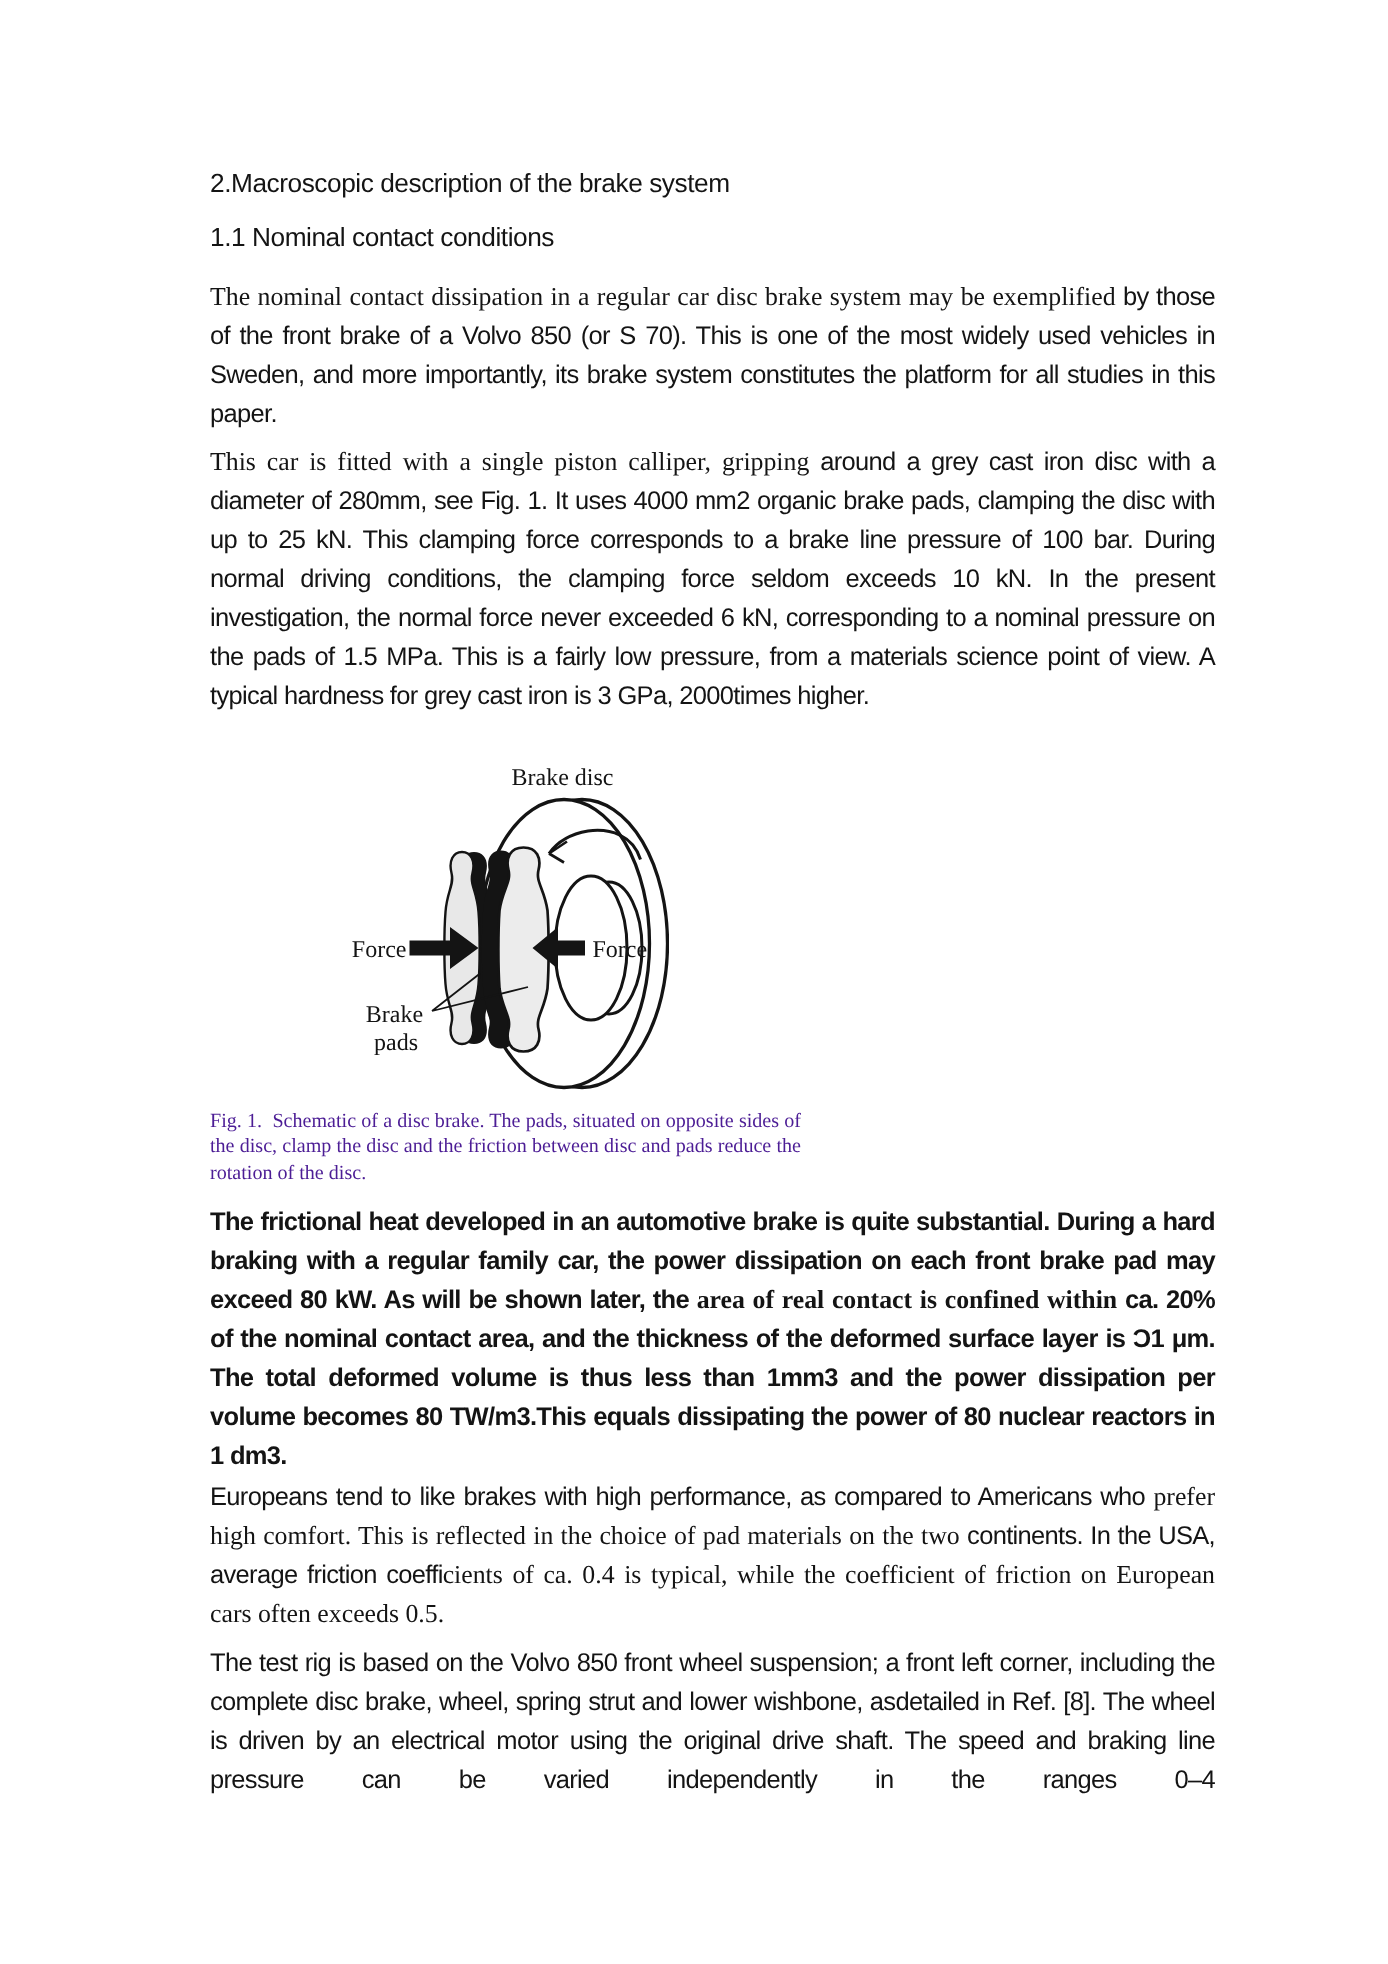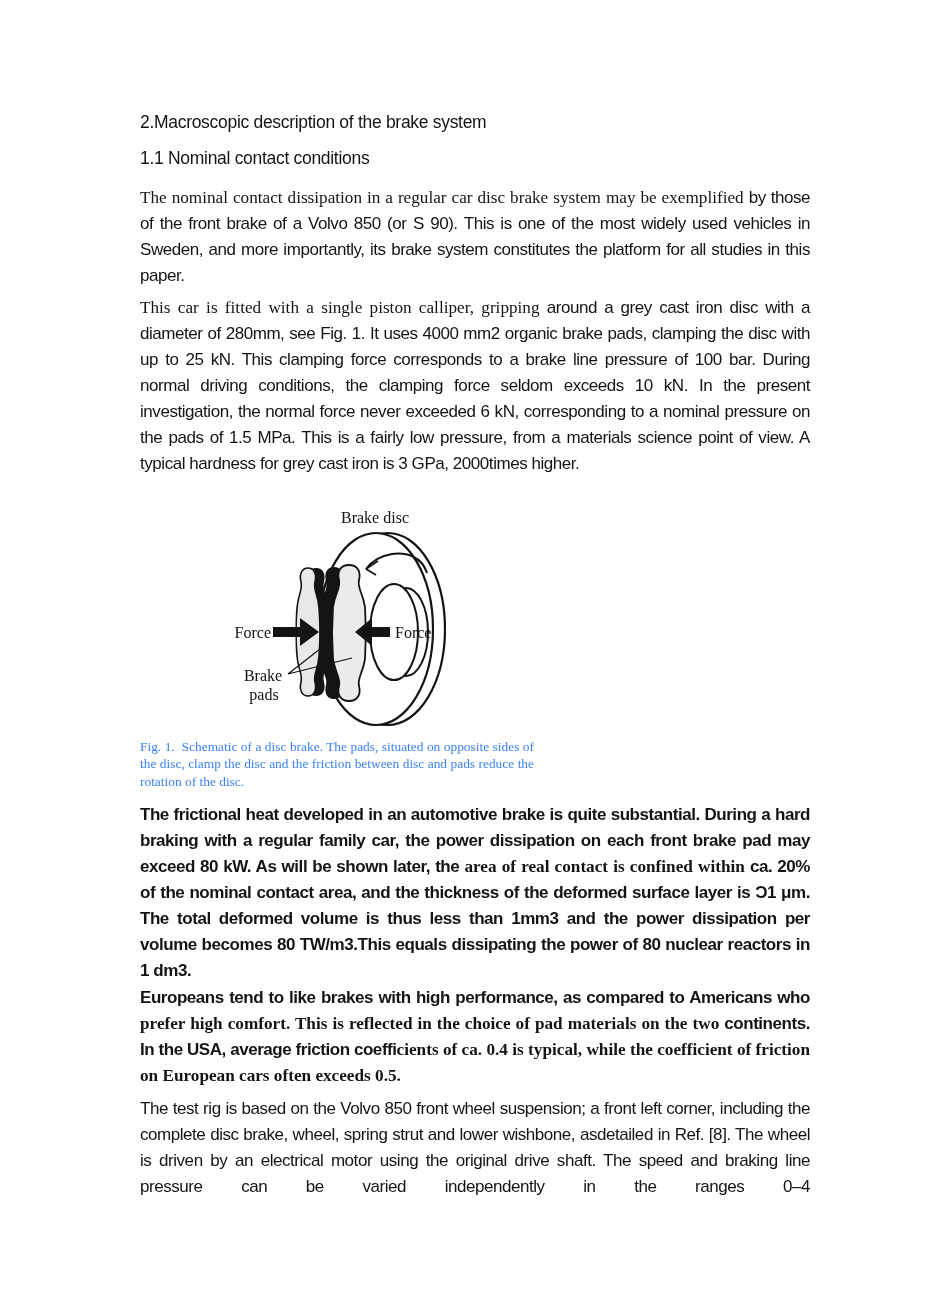--- a/index.html
+++ b/index.html
@@ -21,45 +21,45 @@
   p.body {
     position:absolute; width:670px; margin:0;
     text-align:justify; font-size:17px; line-height:26px;
   }
   .run-sans { font-family:"Liberation Sans", sans-serif; letter-spacing:-0.45px; }
   .run-serif { font-family:"Liberation Serif", serif; letter-spacing:0; font-size:17.2px; }
 
   .p0 { top:185px; }
   .p1 { top:295px; }
   .p2 { top:802px;font-weight:bold; }
-  .p3 { top:985px;font-weight:bold; }
+  .p3 { top:985px; }
   .p4 { top:1096px; text-align-last:justify; }
 
   figure.diagram {
     position:absolute; left:76px; top:505px; width:230px; height:235px; margin:0;
   }
   figure.diagram svg { display:block; }
   .fig-label { font-family:"Liberation Serif", serif; font-size:16px; fill:#141414; }
 
   .caption {
     position:absolute; left:0; top:738px; width:394px;
     font-family:"Liberation Serif", serif; font-size:13.4px; line-height:17.3px;
-    text-align:justify; color:#3b82f6;
+    text-align:justify; color:#4c1d95;
   }
 </style>
 </head>
 <body>
 
 <div class="page">
   <div class="content">
 
     <h1 class="sec">2.Macroscopic description of the brake system</h1>
     <h2 class="subsec">1.1 Nominal contact conditions</h2>
 
-    <p class="body p0"><span class="run-serif">The nominal contact dissipation in a regular car disc brake system may be exemplified </span><span class="run-sans">by those of the front brake of a Volvo 850 (or S 90). This is one of the most widely used vehicles in Sweden, and more importantly, its brake system constitutes the platform for all studies in this paper.</span></p>
+    <p class="body p0"><span class="run-serif">The nominal contact dissipation in a regular car disc brake system may be exemplified </span><span class="run-sans">by those of the front brake of a Volvo 850 (or S 70). This is one of the most widely used vehicles in Sweden, and more importantly, its brake system constitutes the platform for all studies in this paper.</span></p>
     <p class="body p1"><span class="run-serif">This car is fitted with a single piston calliper, gripping </span><span class="run-sans">around a grey cast iron disc with a diameter of 280mm, see Fig. 1. It uses 4000 mm2 organic brake pads, clamping the disc with up to 25 kN. This clamping force corresponds to a brake line pressure of 100 bar. During normal driving conditions, the clamping force seldom exceeds 10 kN. In the present investigation, the normal force never exceeded 6 kN, corresponding to a nominal pressure on the pads of 1.5 MPa. This is a fairly low pressure, from a materials science point of view. A typical hardness for grey cast iron is 3 GPa, 2000times higher.</span></p>
 
     <figure class="diagram">
       <svg viewBox="0 0 230 235" width="230" height="235" aria-hidden="true">
 
         <g stroke="#141414" stroke-width="2.2" fill="#ffffff">
           <ellipse cx="172" cy="124" rx="57" ry="96"></ellipse>
           <ellipse cx="160" cy="124" rx="57" ry="96"></ellipse>
 
           <ellipse cx="190" cy="127" rx="22" ry="44" stroke-width="2"></ellipse>

